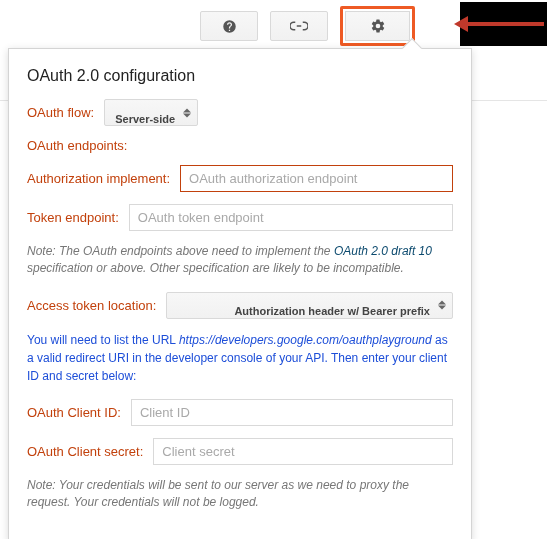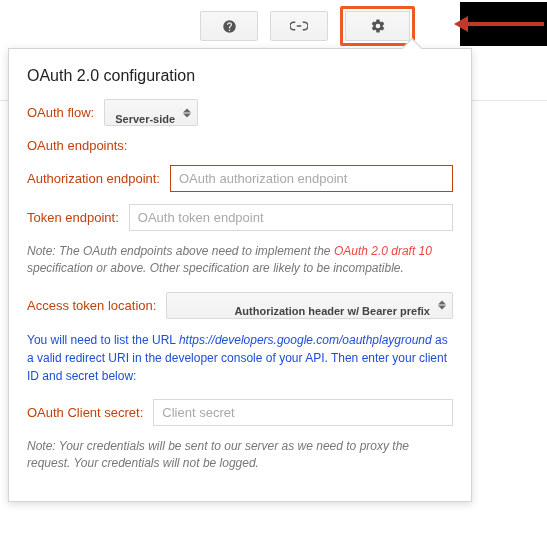--- a/index.html
+++ b/index.html
@@ -173,21 +173,21 @@
     box-shadow: 0 0 0 0 #4d90fe;
   }
 
   .note {
     font-size: 12px;
     font-style: italic;
     color: #777;
     line-height: 1.45;
     margin: 6px 0 14px 0;
   }
-  .note a, .link { color: #ef4444; text-decoration: none; }
+  .note a, .link { color: #0c4a6e; text-decoration: none; }
   .info {
     font-size: 12px;
     color: #1d4ed8;
     line-height: 1.5;
     margin: 6px 0 14px 0;
   }
   .info .ital { font-style: italic; }
 
   .select-wide {
     flex: 1;
@@ -247,21 +247,21 @@
           <span class="dn"></span>
         </span>
     </div>
   </div>
 
   <div class="row">
     <label class="lab">OAuth endpoints:</label>
   </div>
 
   <div class="row">
-    <label class="lab">Authorization endpoint:</label>
+    <label class="lab">Authorization implement:</label>
     <input class="text-input focused" type="text" placeholder="OAuth authorization endpoint" style="">
   </div>
 
   <div class="row">
     <label class="lab">Token endpoint:</label>
     <input class="text-input" type="text" placeholder="OAuth token endpoint" style="">
   </div>
 
   <div class="note">
     <span>Note: The OAuth endpoints above need to implement the </span><a href="#" class="link">OAuth 2.0 draft 10</a><span> specification or above. Other specification are likely to be incompatible.</span>
@@ -275,20 +275,24 @@
           <span class="up"></span>
           <span class="dn"></span>
         </span>
     </div>
   </div>
 
   <div class="info">
     <span>You will need to list the URL </span><span class="ital">https://developers.google.com/oauthplayground</span><span> as a valid redirect URI in the developer console of your API. Then enter your client ID and secret below:</span>
   </div>
 
+  <div class="row">
+    <label class="lab">OAuth Client ID:</label>
+    <input class="text-input" type="text" placeholder="Client ID" style="">
+  </div>
 
   <div class="row">
     <label class="lab">OAuth Client secret:</label>
     <input class="text-input" type="text" placeholder="Client secret" style="">
   </div>
 
   <div class="note">Note: Your credentials will be sent to our server as we need to proxy the request. Your credentials will not be logged.</div>
 
 </div>
 

